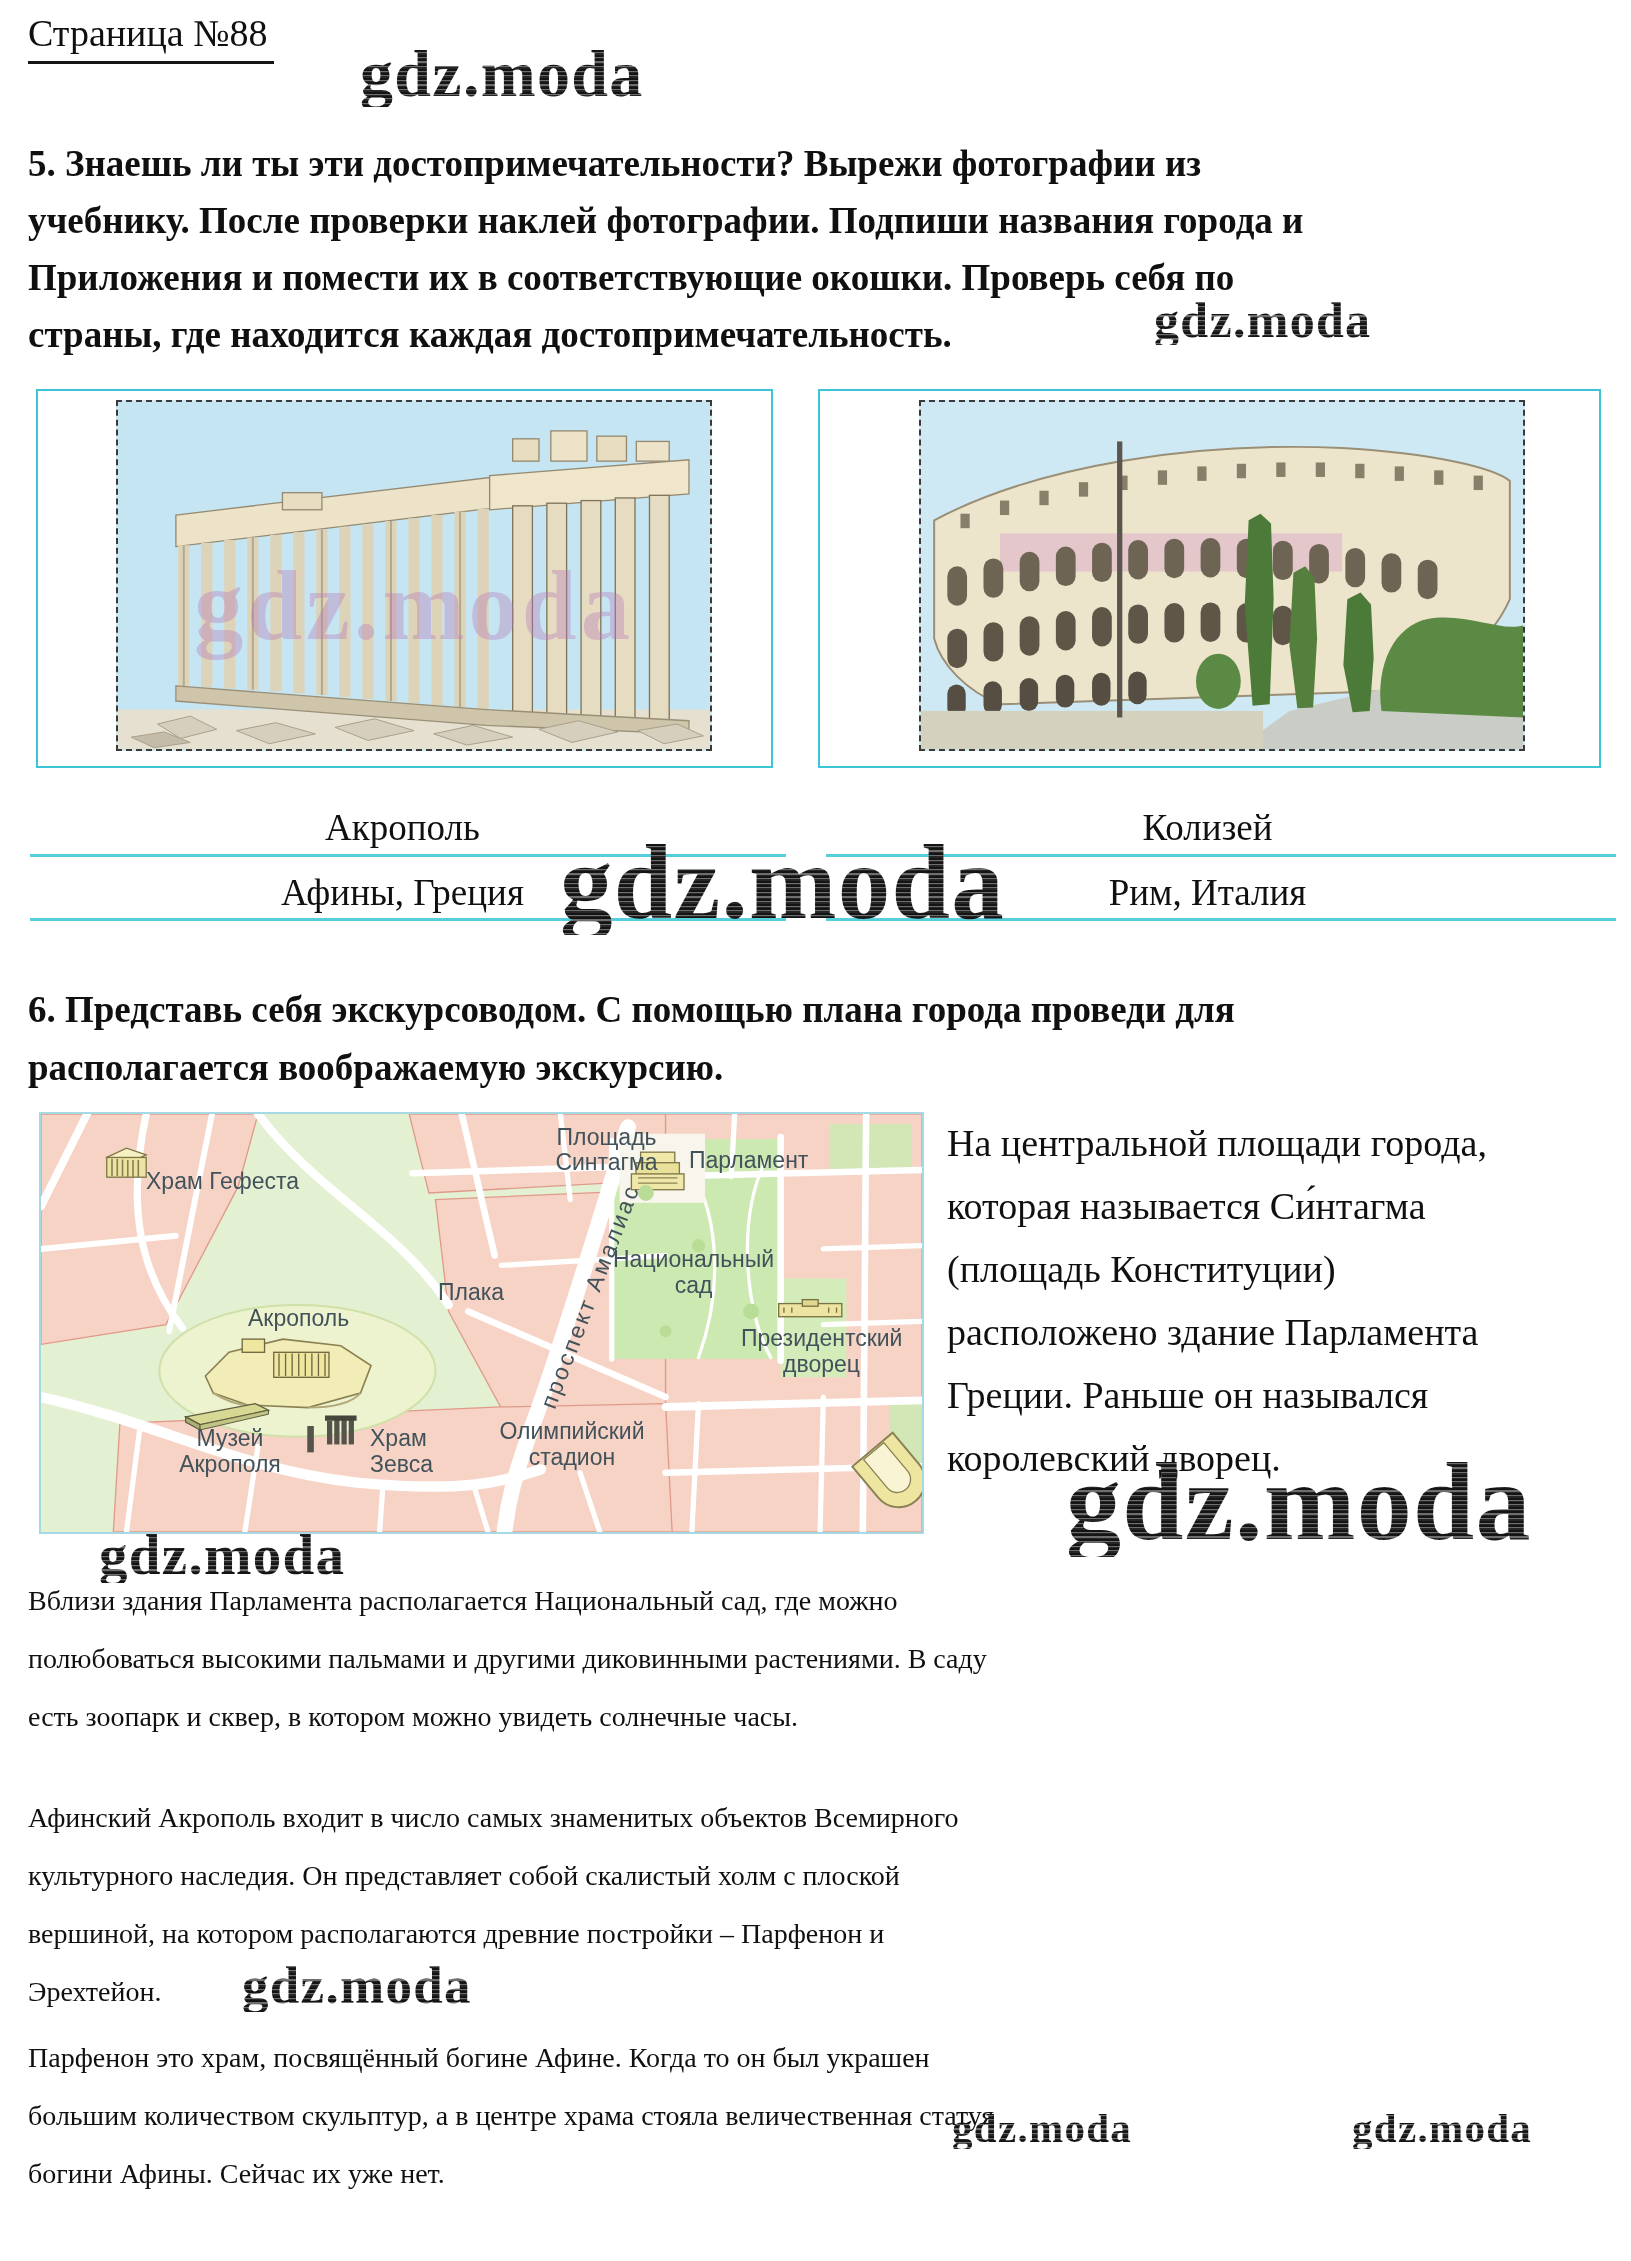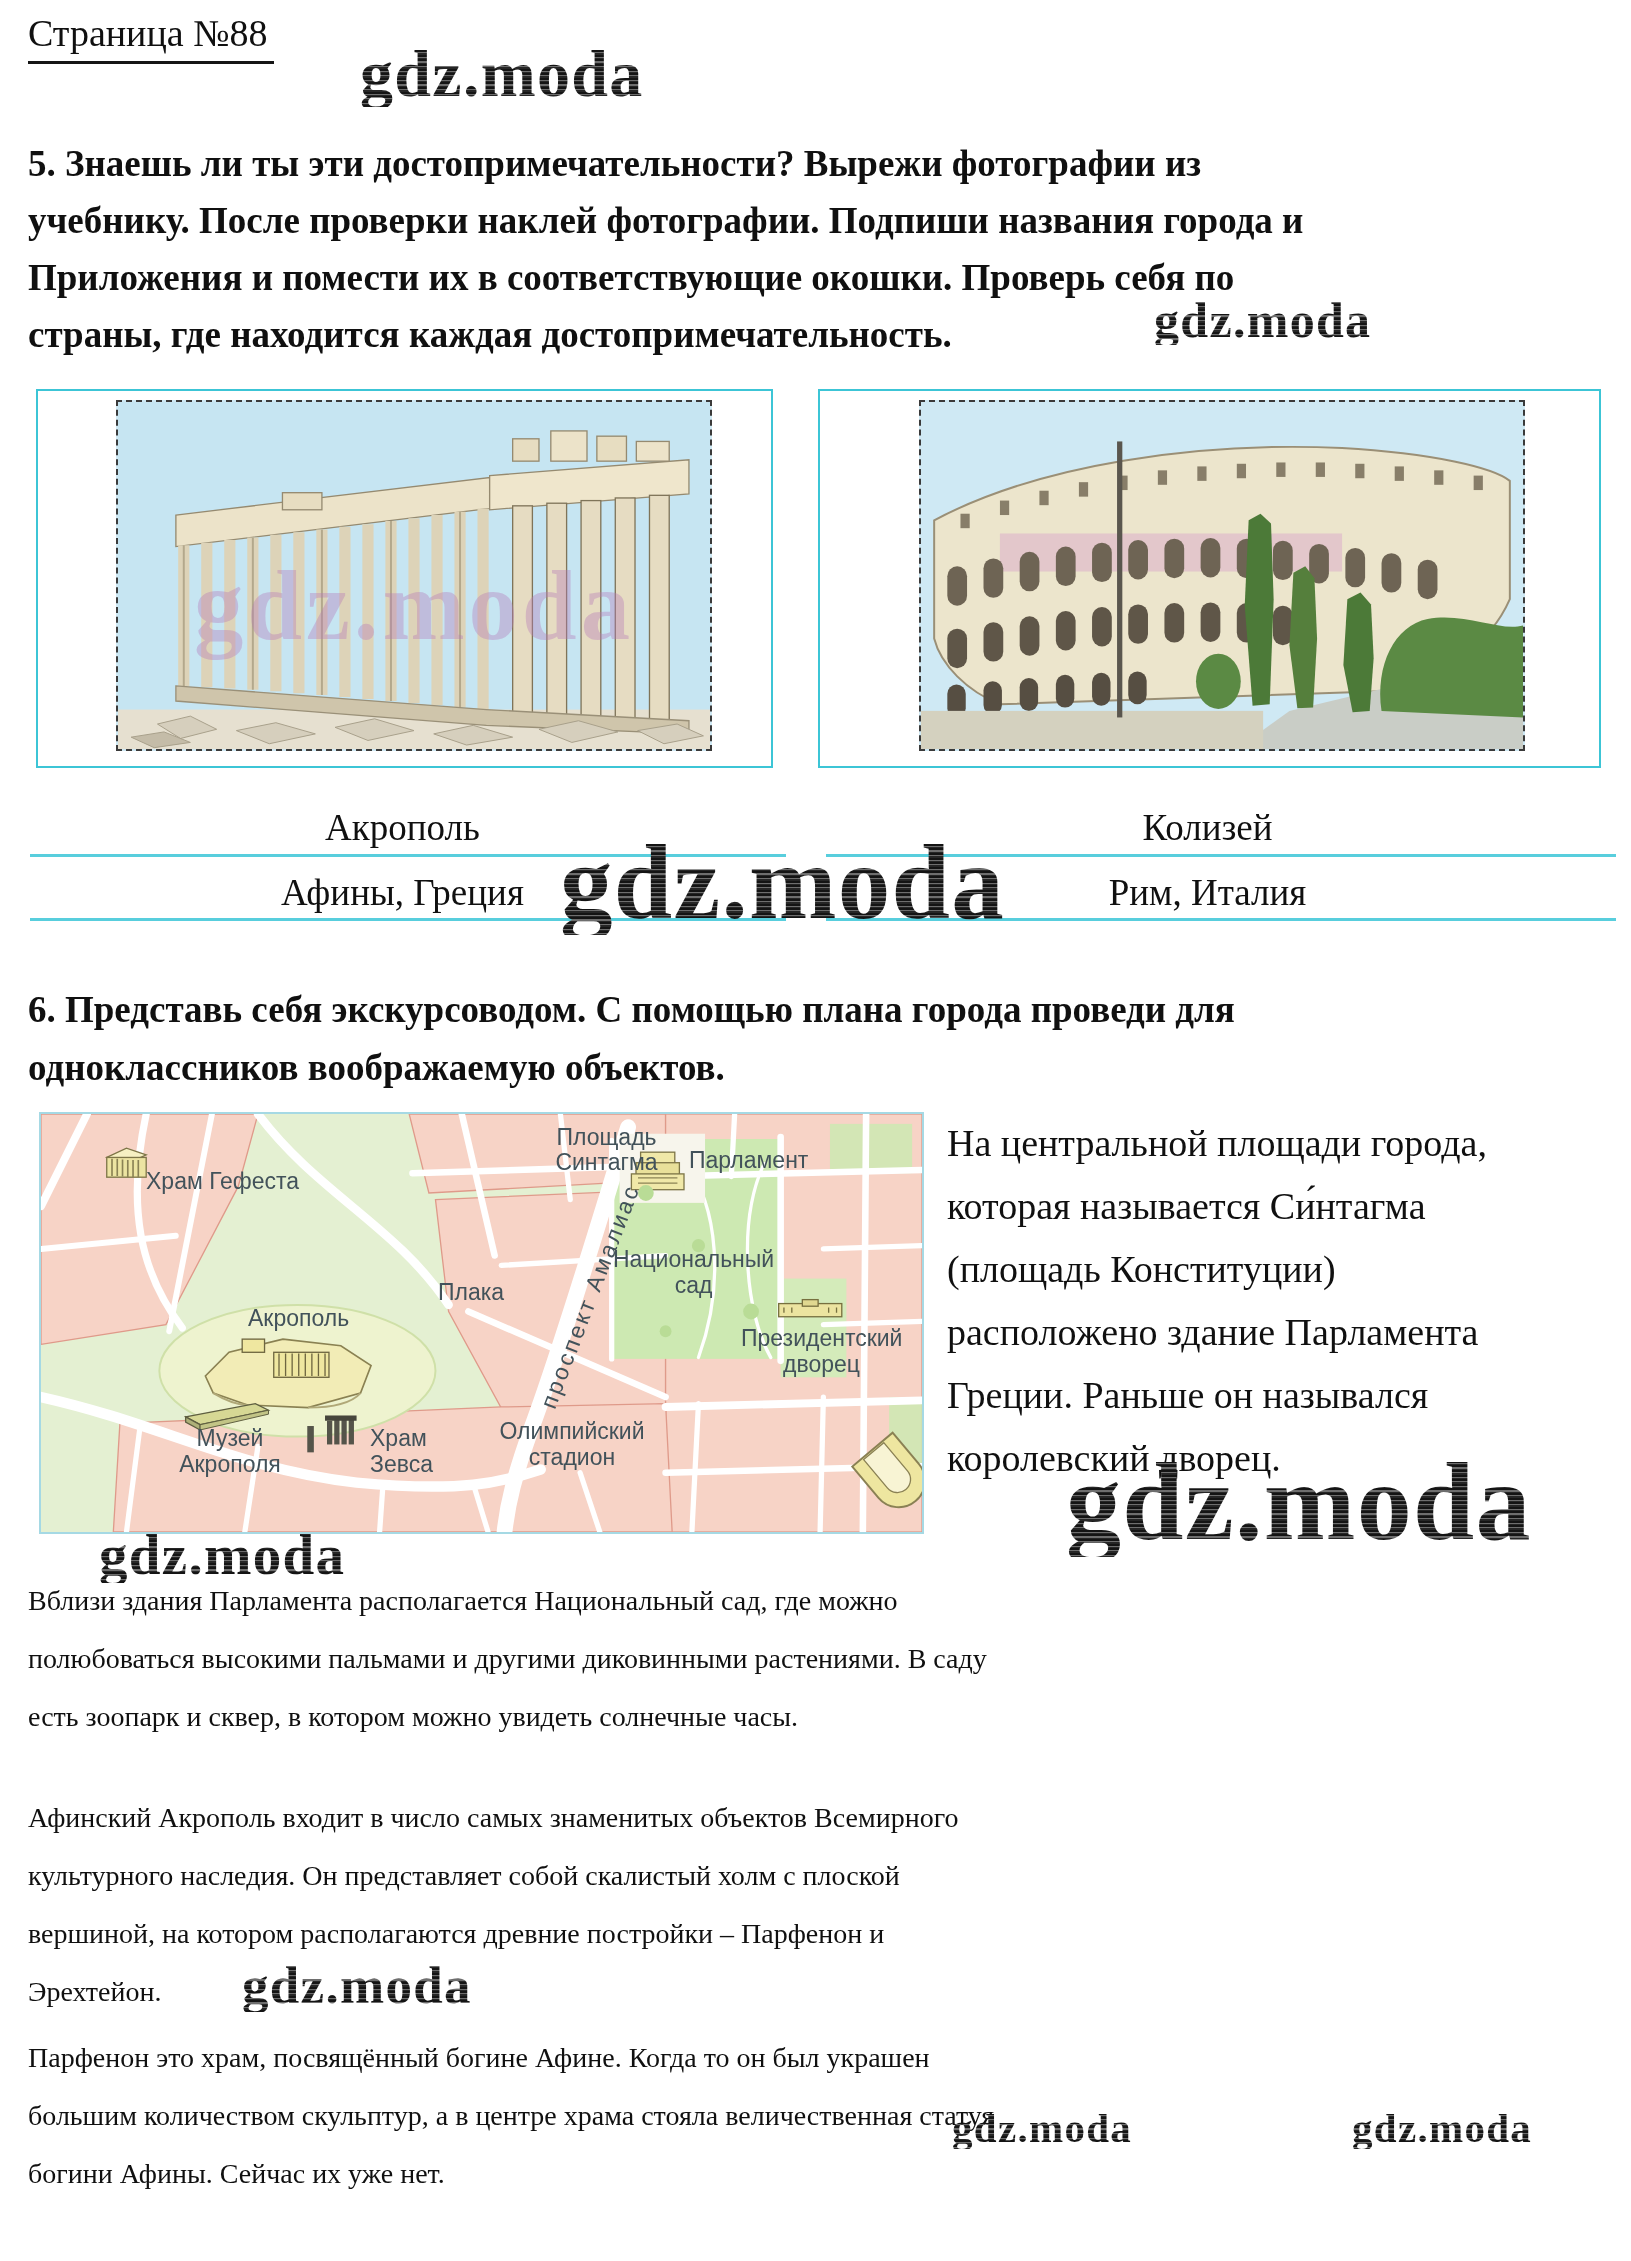--- a/index.html
+++ b/index.html
@@ -179,21 +179,21 @@
   <div class="caption cap-right">Колизей</div>
   <div class="rule" style="left:30px;top:854px;width:756px;"></div>
   <div class="rule" style="left:826px;top:854px;width:798px;"></div>
   <div class="caption loc-left">Афины, Греция</div>
   <div class="caption loc-right">Рим, Италия</div>
   <div class="rule" style="left:30px;top:918px;width:756px;"></div>
   <div class="rule" style="left:826px;top:918px;width:798px;"></div>
 
   <div class="task task6" style="top:981px;">
     <div class="tline">6. Представь себя экскурсоводом. С помощью плана города проведи для</div>
-    <div class="tline">одноклассников воображаемую объектов.</div>
+    <div class="tline">располагается воображаемую экскурсию.</div>
   </div>
 
   <div class="map">
     <svg viewBox="0 0 1340 635" preserveAspectRatio="none">
       <rect x="0" y="0" width="1340" height="635" fill="#e4f0d2"></rect>
       <g fill="#f7d3c6" stroke="#df9a8a" stroke-width="2">
         <polygon points="0,0 330,0 300,110 190,320 0,350"></polygon>
         <polygon points="560,0 950,0 950,100 590,120"></polygon>
         <polygon points="600,130 950,115 950,440 710,465 620,300"></polygon>
         <rect x="950" y="0" width="390" height="635"></rect>

